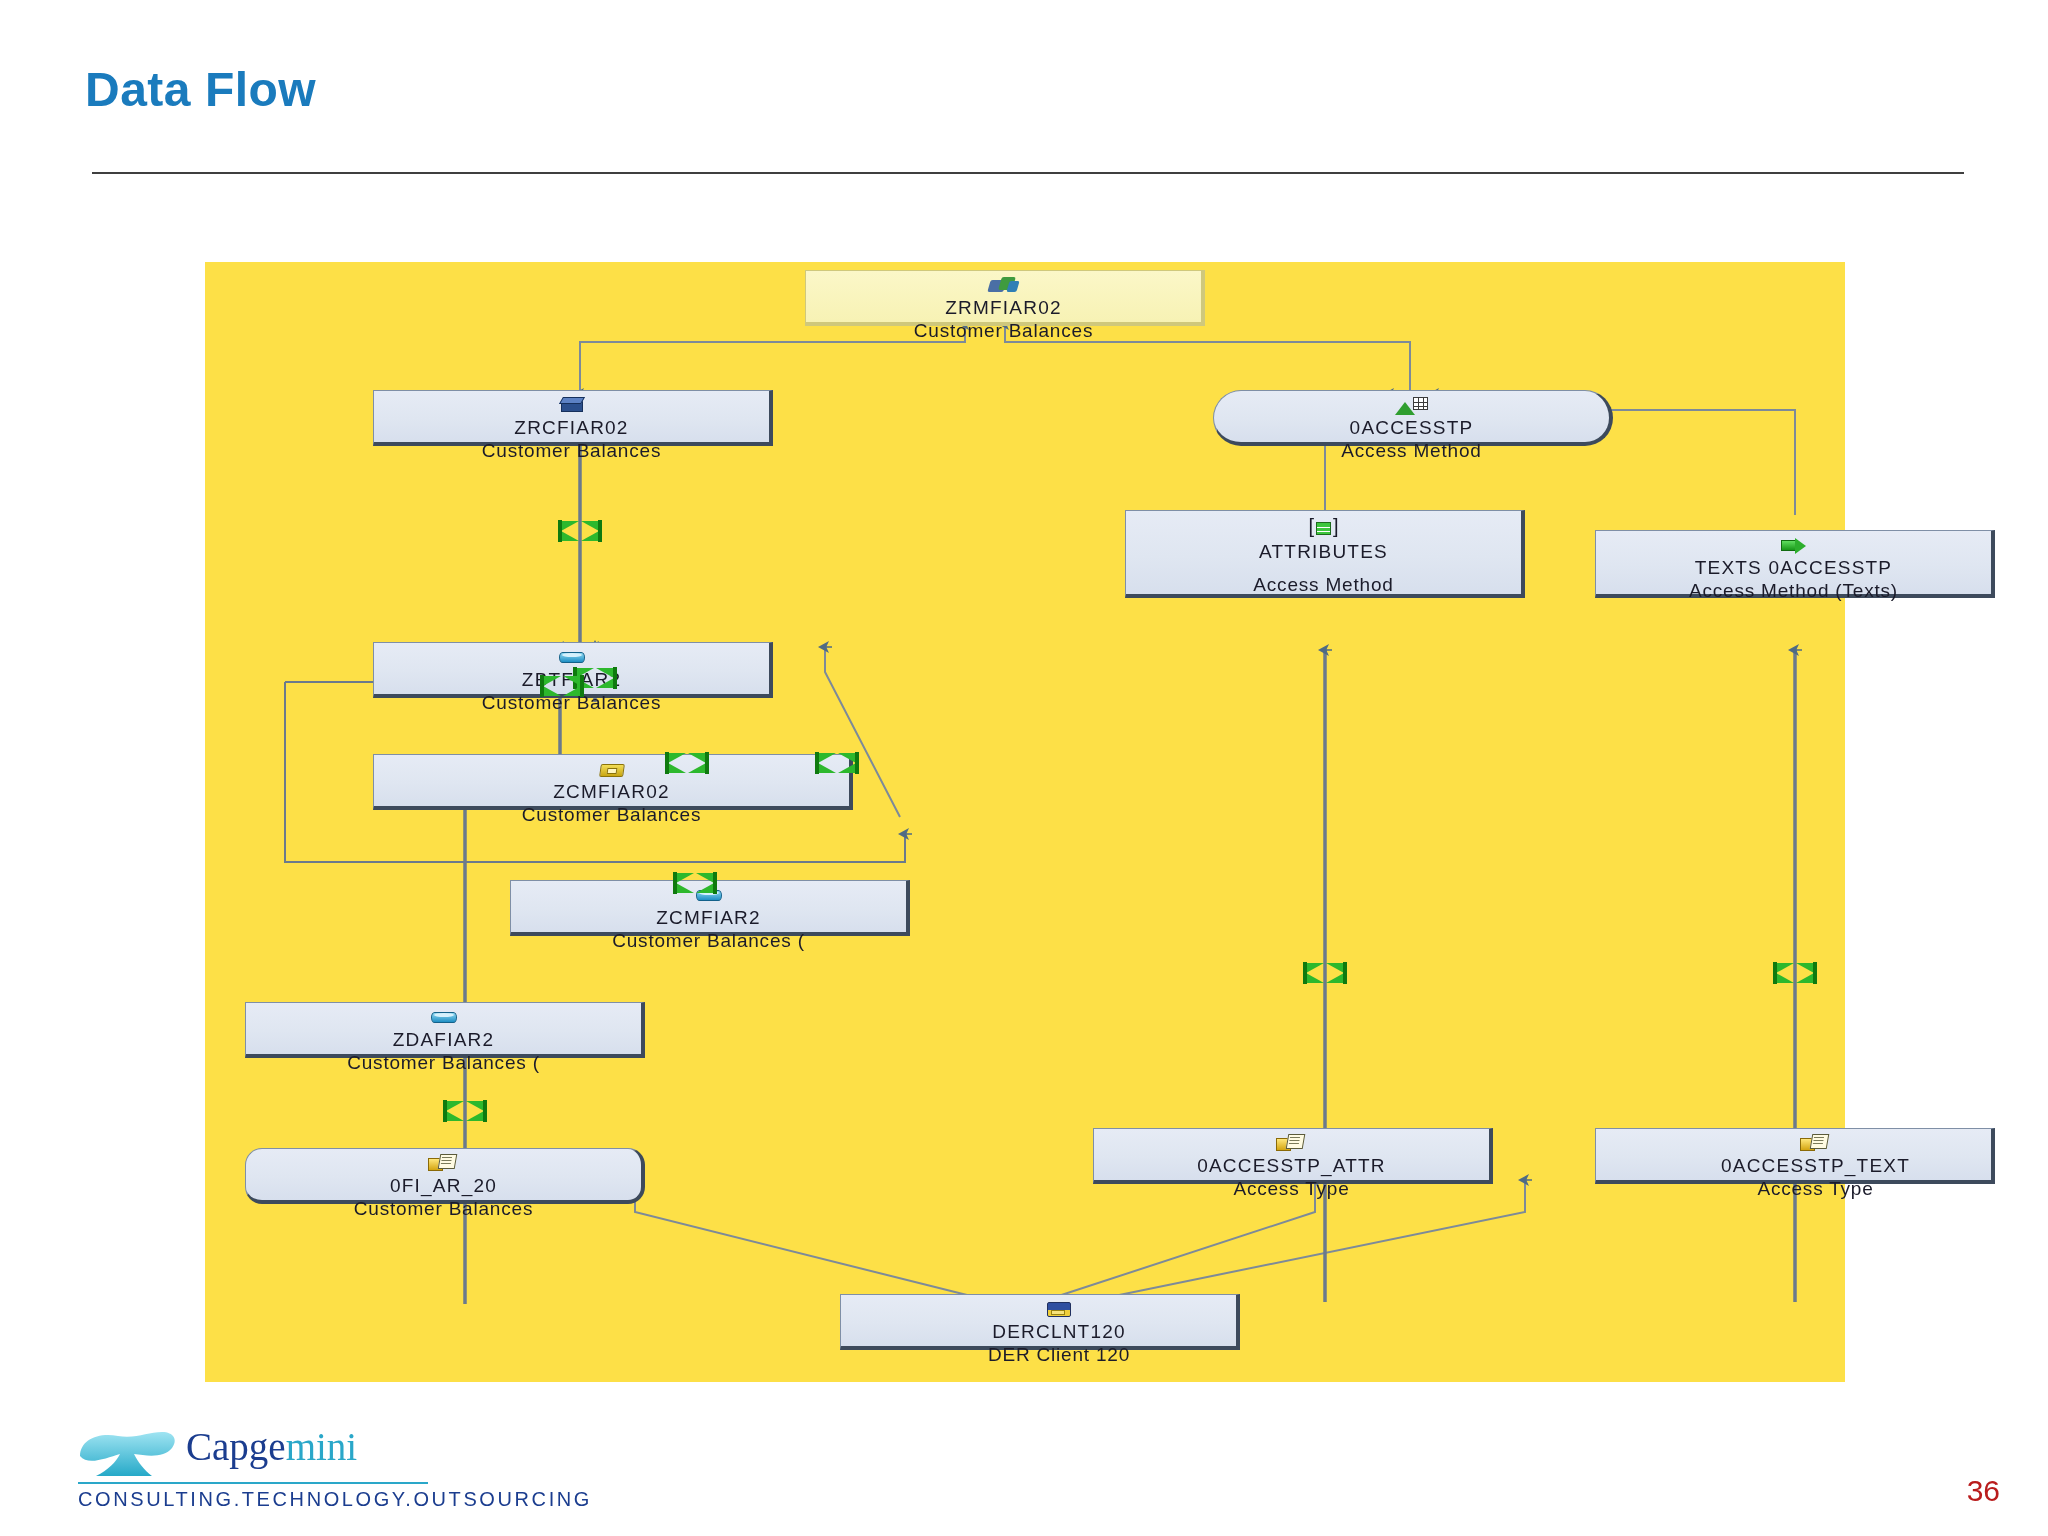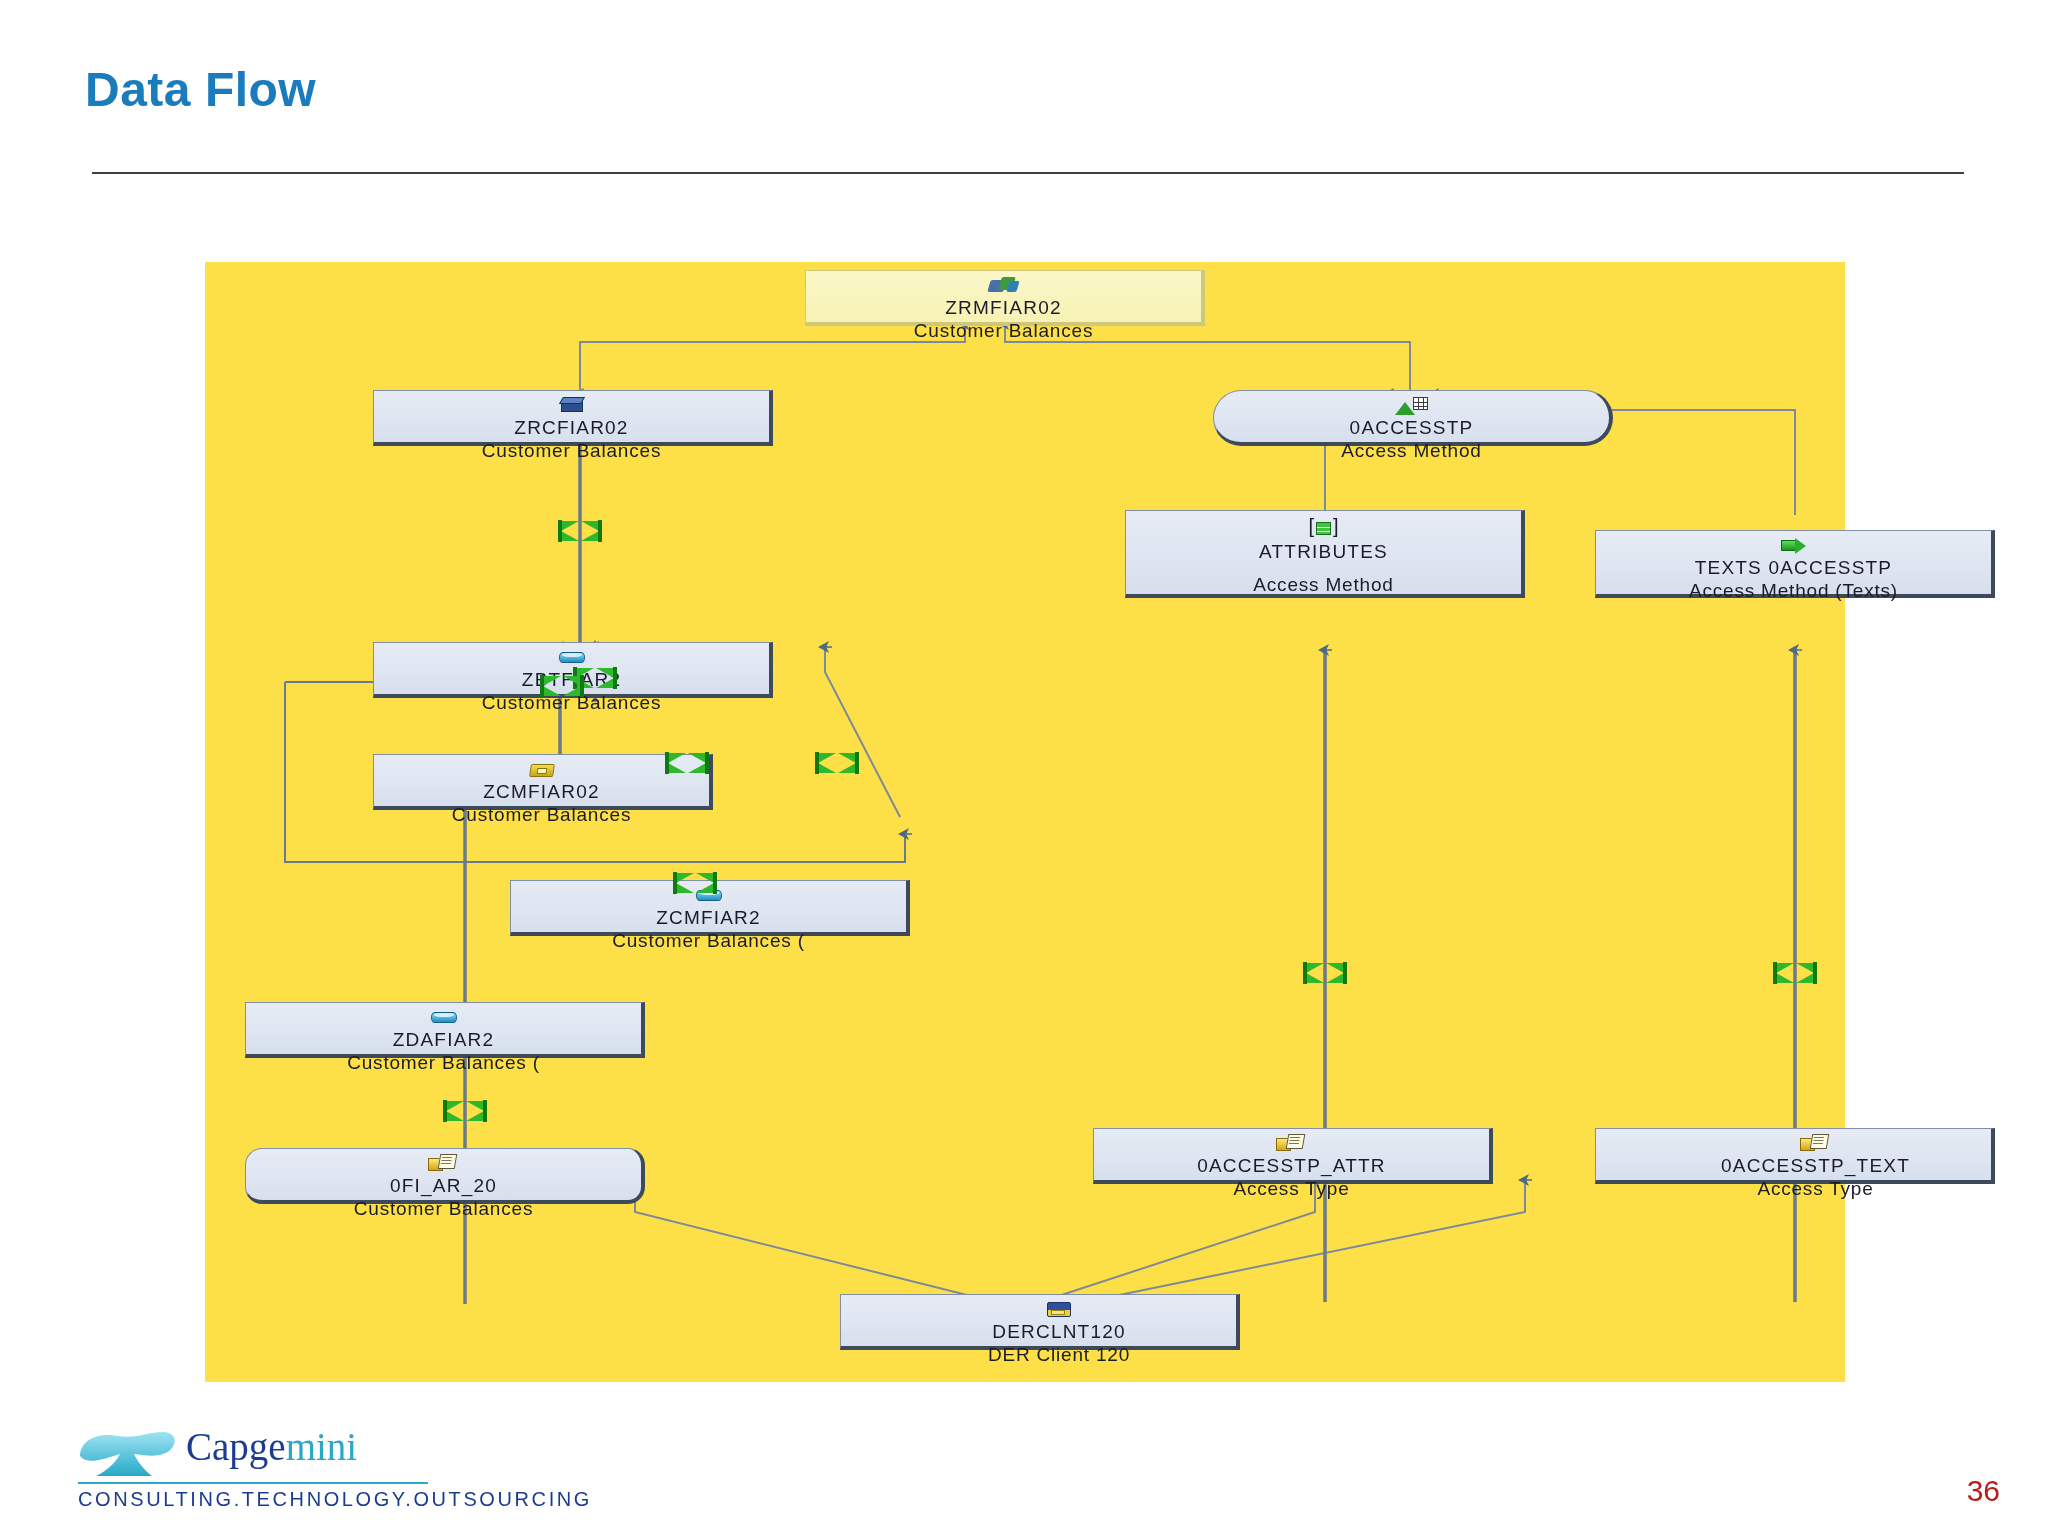--- a/index.html
+++ b/index.html
@@ -300,21 +300,21 @@
   </div>
 
   <div class="node" style="left:168px;top:380px;width:400px;height:56px;">
     <span class="ico">
       <span class="ic ic-cyl"><i></i><i></i></span>
     </span>
     <span class="l1">ZBTFIAR2</span>
     <span class="l2">Customer Balances</span>
   </div>
 
-  <div class="node" style="left:168px;top:492px;width:340px;height:56px;">
+  <div class="node" style="left:168px;top:492px;width:480px;height:56px;">
     <span class="ico">
       <span class="ic ic-ycube"><i></i><i></i></span>
     </span>
     <span class="l1">ZCMFIAR02</span>
     <span class="l2">Customer Balances</span>
   </div>
 
   <div class="node" style="left:305px;top:618px;width:400px;height:56px;">
     <span class="ico">
       <span class="ic ic-cyl"><i></i><i></i></span>

